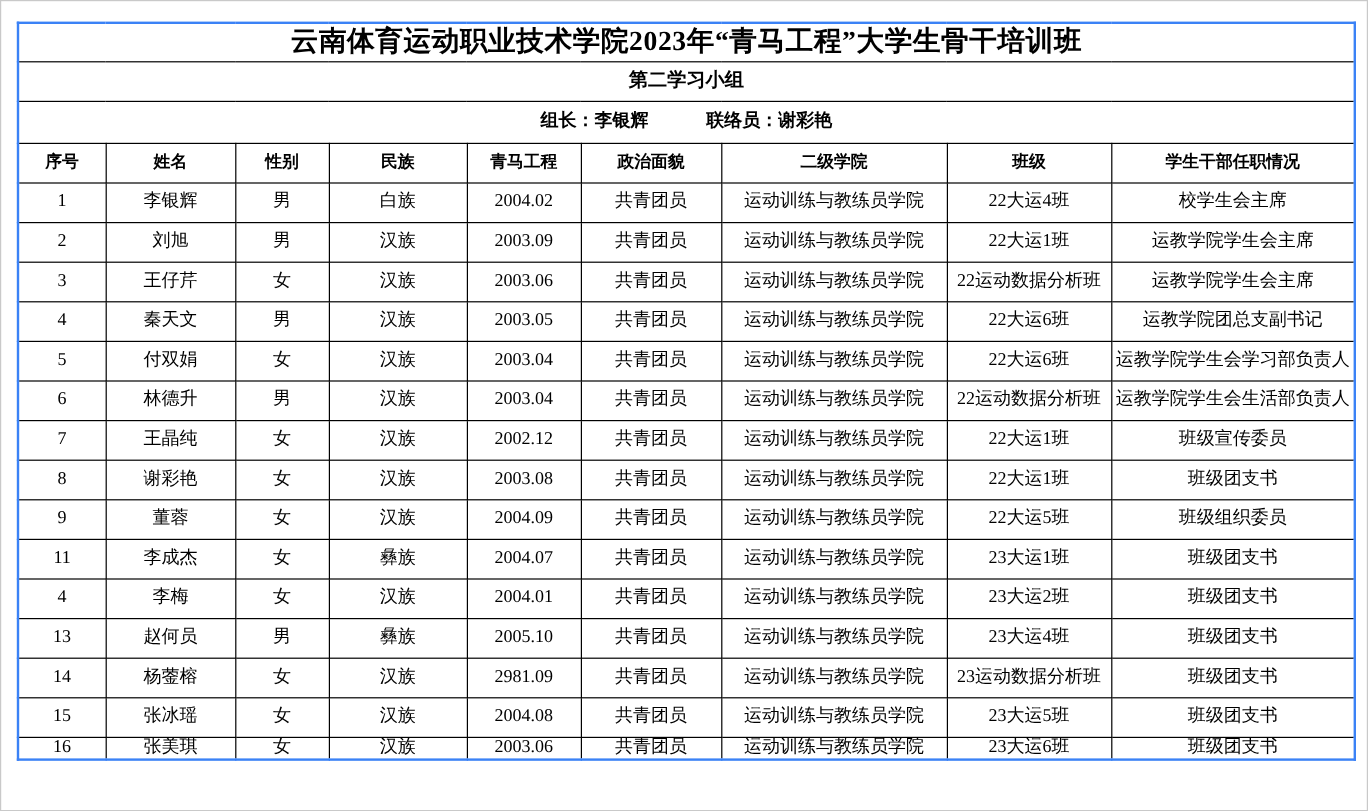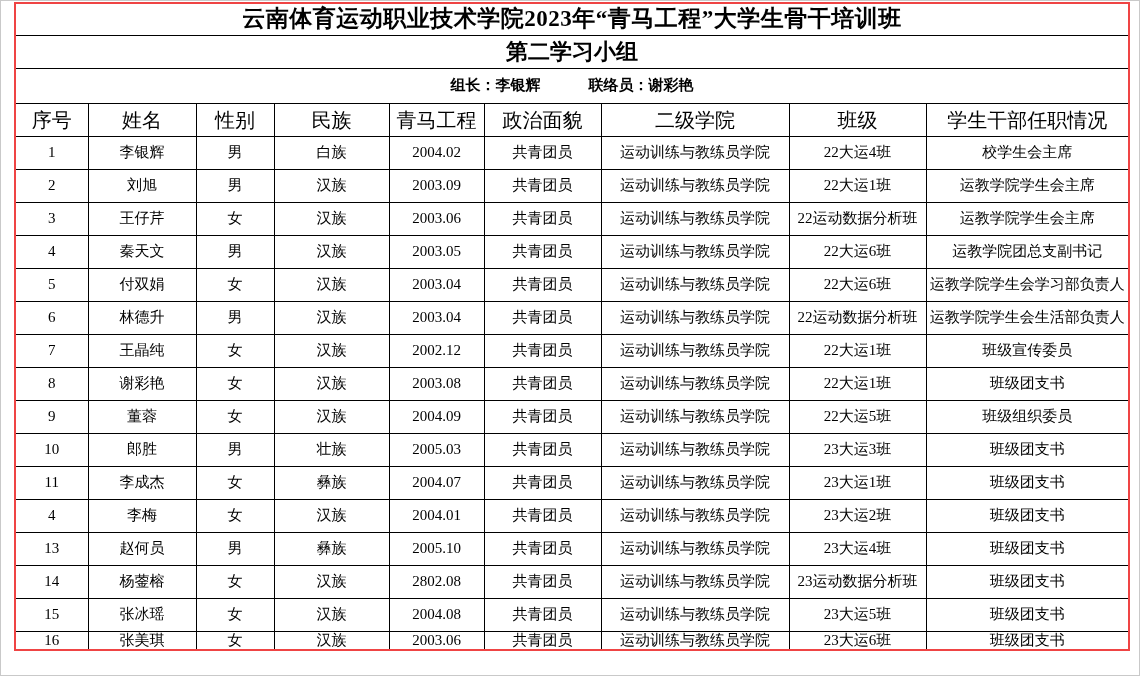--- a/index.html
+++ b/index.html
@@ -11,56 +11,56 @@
     position: relative;
     overflow: hidden;
   }
   .canvas-frame {
     position: absolute; inset: 0;
     border: 1px solid #c9c9c9;
     pointer-events: none;
   }
   table.roster {
     position: absolute;
-    left: 14px; top: 2px;
+    left: 14px; top: 18px;
     width: 1114px;
     border-collapse: collapse;
     table-layout: fixed;
-    border: 2px solid #ef4444;
+    border: 2px solid #3b82f6;
   }
   .roster td, .roster th {
     border: 1px solid #000000;
     text-align: center;
     vertical-align: middle;
     padding: 0;
     overflow: hidden;
     white-space: nowrap;
     line-height: 1.15;
   }
   .title-cell {
     font-size: 23px;
     font-weight: bold;
     height: 31px;
     letter-spacing: 0.5px;
   }
   .subtitle-cell {
-    font-size: 22px;
+    font-size: 16px;
     font-weight: bold;
     height: 32px;
     margin-top: 44px;
   }
   .info-cell {
     font-size: 15px;
     font-weight: bold;
     height: 34px;
   }
   .info-cell .liaison-gap { margin-left: 48px; }
   .roster thead th {
-    font-size: 20px;
-    font-weight: normal;
+    font-size: 14px;
+    font-weight: bold;
     height: 32px;
   }
   .roster tbody td {
     font-size: 15px;
     font-weight: normal;
     height: 32px;
   }
   .roster tbody tr:last-child td {
     height: 17px;
     line-height: 1.0;
@@ -201,31 +201,20 @@
         <td>董蓉</td>
         <td>女</td>
         <td>汉族</td>
         <td>2004.09</td>
         <td>共青团员</td>
         <td>运动训练与教练员学院</td>
         <td>22大运5班</td>
         <td>班级组织委员</td>
       </tr>
       <tr>
-        <td>10</td>
-        <td>郎胜</td>
-        <td>男</td>
-        <td>壮族</td>
-        <td>2005.03</td>
-        <td>共青团员</td>
-        <td>运动训练与教练员学院</td>
-        <td>23大运3班</td>
-        <td>班级团支书</td>
-      </tr>
-      <tr>
         <td>11</td>
         <td>李成杰</td>
         <td>女</td>
         <td>彝族</td>
         <td>2004.07</td>
         <td>共青团员</td>
         <td>运动训练与教练员学院</td>
         <td>23大运1班</td>
         <td>班级团支书</td>
       </tr>
@@ -249,21 +238,21 @@
         <td>共青团员</td>
         <td>运动训练与教练员学院</td>
         <td>23大运4班</td>
         <td>班级团支书</td>
       </tr>
       <tr>
         <td>14</td>
         <td>杨蓥榕</td>
         <td>女</td>
         <td>汉族</td>
-        <td>2802.08</td>
+        <td>2981.09</td>
         <td>共青团员</td>
         <td>运动训练与教练员学院</td>
         <td>23运动数据分析班</td>
         <td>班级团支书</td>
       </tr>
       <tr>
         <td>15</td>
         <td>张冰瑶</td>
         <td>女</td>
         <td>汉族</td>

